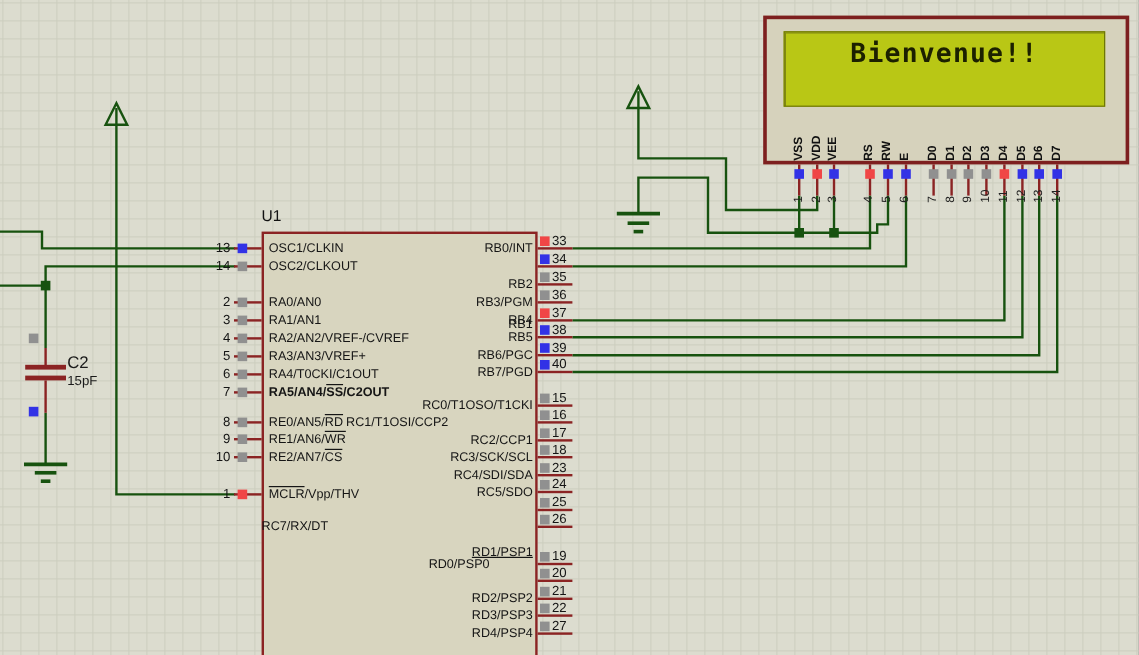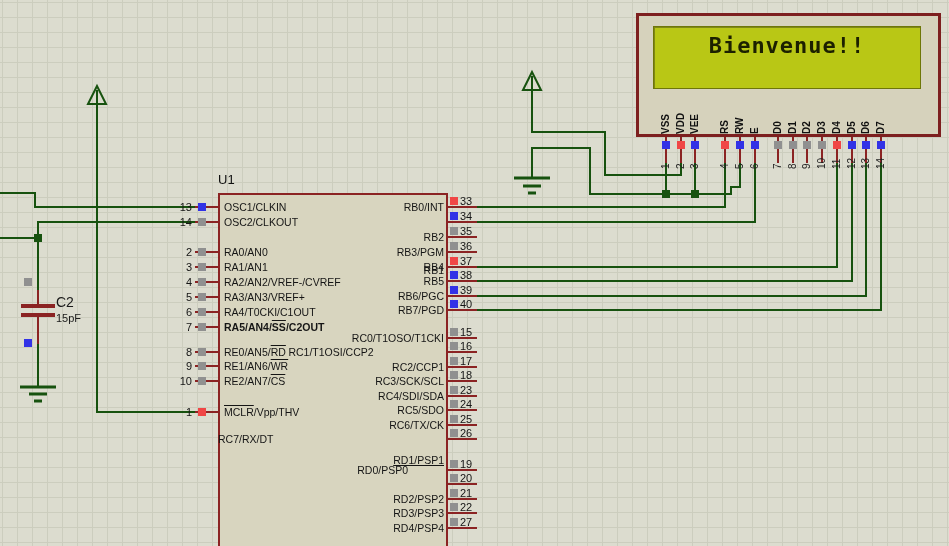--- a/index.html
+++ b/index.html
@@ -223,21 +223,20 @@
     <div class="sq" style="left: 450px; top: 386px; background: rgb(144, 144, 144);"></div>
     <div class="abs pin-num" style="left: 460px; top: 384px;">23</div>
     <div class="abs pin-label" style="left: 218px; top: 390px; width: 226px; text-align: right;"><span>RC4/SDI/SDA</span></div>
     <div class="stub" style="left: 448px; top: 409px; width: 29px; height: 2px;"></div>
     <div class="sq" style="left: 450px; top: 400px; background: rgb(144, 144, 144);"></div>
     <div class="abs pin-num" style="left: 460px; top: 398px;">24</div>
     <div class="abs pin-label" style="left: 218px; top: 404px; width: 226px; text-align: right;"><span>RC5/SDO</span></div>
     <div class="stub" style="left: 448px; top: 424px; width: 29px; height: 2px;"></div>
     <div class="sq" style="left: 450px; top: 415px; background: rgb(144, 144, 144);"></div>
     <div class="abs pin-num" style="left: 460px; top: 413px;">25</div>
-    <div class="abs pin-label" style="left: 218px; top: 419px; width: 226px; text-align: right;"><span>RC6/TX/CK</span></div>
     <div class="stub" style="left: 448px; top: 438px; width: 29px; height: 2px;"></div>
     <div class="sq" style="left: 450px; top: 429px; background: rgb(144, 144, 144);"></div>
     <div class="abs pin-num" style="left: 460px; top: 427px;">26</div>
     <div class="abs pin-label" style="left: 218px; top: 433px; width: 226px; "><span>RC7/RX/DT</span></div>
     <div class="stub" style="left: 448px; top: 469px; width: 29px; height: 2px;"></div>
     <div class="sq" style="left: 450px; top: 460px; background: rgb(144, 144, 144);"></div>
     <div class="abs pin-num" style="left: 460px; top: 458px;">19</div>
     <div class="abs pin-label" style="left: 218px; top: 464px; width: 190px; text-align: right;"><span>RD0/PSP0</span></div>
     <div class="stub" style="left: 448px; top: 483px; width: 29px; height: 2px;"></div>
     <div class="sq" style="left: 450px; top: 474px; background: rgb(144, 144, 144);"></div>

